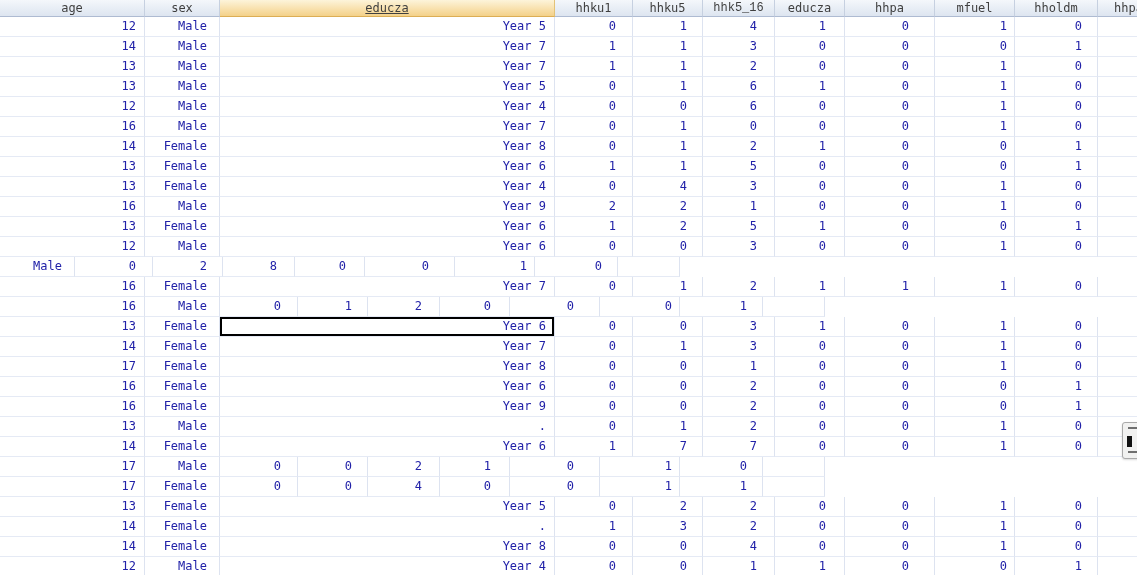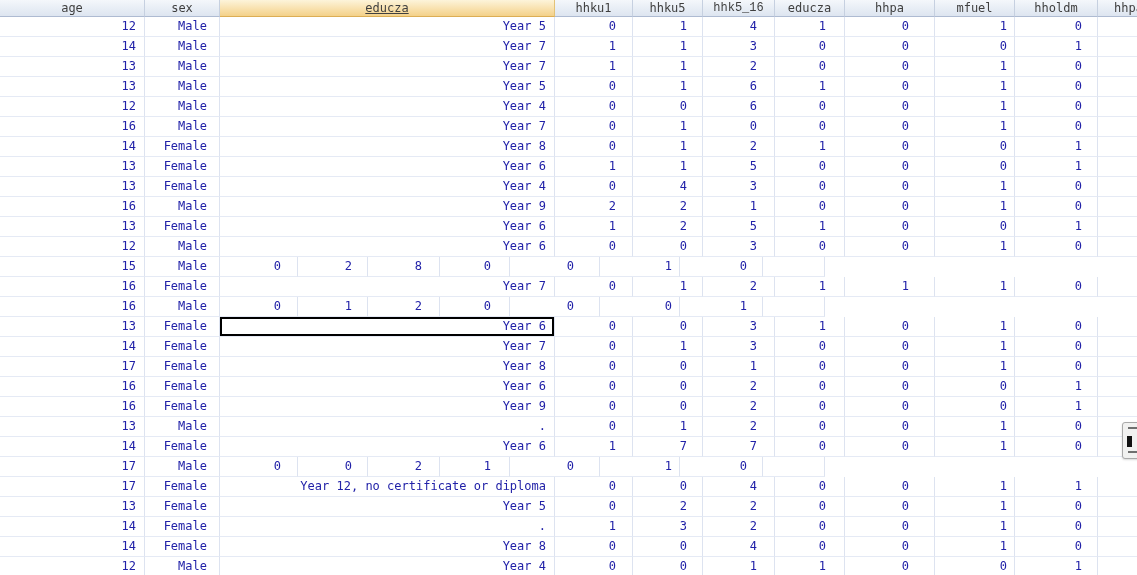--- a/index.html
+++ b/index.html
@@ -225,21 +225,20 @@
         <div class="cell" style="width: 78px; padding-right: 16px;">0</div>
         <div class="cell" style="width: 70px; padding-right: 15px;">0</div>
         <div class="cell" style="width: 72px; padding-right: 17px;">3</div>
         <div class="cell" style="width: 70px; padding-right: 18px;">0</div>
         <div class="cell" style="width: 90px; padding-right: 25px;">0</div>
         <div class="cell" style="width: 80px; padding-right: 7px;">1</div>
         <div class="cell" style="width: 83px; padding-right: 15px;">0</div>
         <div class="cell" style="width: 62px; padding-right: 8px;"></div>
       </div>
       <div class="data-row">
-        <div class="cell" style="width: 145px; padding-right: 8px;">15</div>
         <div class="cell" style="width: 75px; padding-right: 12px;">Male</div>
         <div class="cell" style="width: 78px; padding-right: 16px;">0</div>
         <div class="cell" style="width: 70px; padding-right: 15px;">2</div>
         <div class="cell" style="width: 72px; padding-right: 17px;">8</div>
         <div class="cell" style="width: 70px; padding-right: 18px;">0</div>
         <div class="cell" style="width: 90px; padding-right: 25px;">0</div>
         <div class="cell" style="width: 80px; padding-right: 7px;">1</div>
         <div class="cell" style="width: 83px; padding-right: 15px;">0</div>
         <div class="cell" style="width: 62px; padding-right: 8px;"></div>
       </div>
@@ -367,21 +366,20 @@
         <div class="cell" style="width: 72px; padding-right: 17px;">2</div>
         <div class="cell" style="width: 70px; padding-right: 18px;">1</div>
         <div class="cell" style="width: 90px; padding-right: 25px;">0</div>
         <div class="cell" style="width: 80px; padding-right: 7px;">1</div>
         <div class="cell" style="width: 83px; padding-right: 15px;">0</div>
         <div class="cell" style="width: 62px; padding-right: 8px;"></div>
       </div>
       <div class="data-row">
         <div class="cell" style="width: 145px; padding-right: 8px;">17</div>
         <div class="cell" style="width: 75px; padding-right: 12px;">Female</div>
-        <div class="cell" style="width: 335px; padding-right: 8px;">Year 12, no certificate or diploma</div>
         <div class="cell" style="width: 78px; padding-right: 16px;">0</div>
         <div class="cell" style="width: 70px; padding-right: 15px;">0</div>
         <div class="cell" style="width: 72px; padding-right: 17px;">4</div>
         <div class="cell" style="width: 70px; padding-right: 18px;">0</div>
         <div class="cell" style="width: 90px; padding-right: 25px;">0</div>
         <div class="cell" style="width: 80px; padding-right: 7px;">1</div>
         <div class="cell" style="width: 83px; padding-right: 15px;">1</div>
         <div class="cell" style="width: 62px; padding-right: 8px;"></div>
       </div>
       <div class="data-row">

